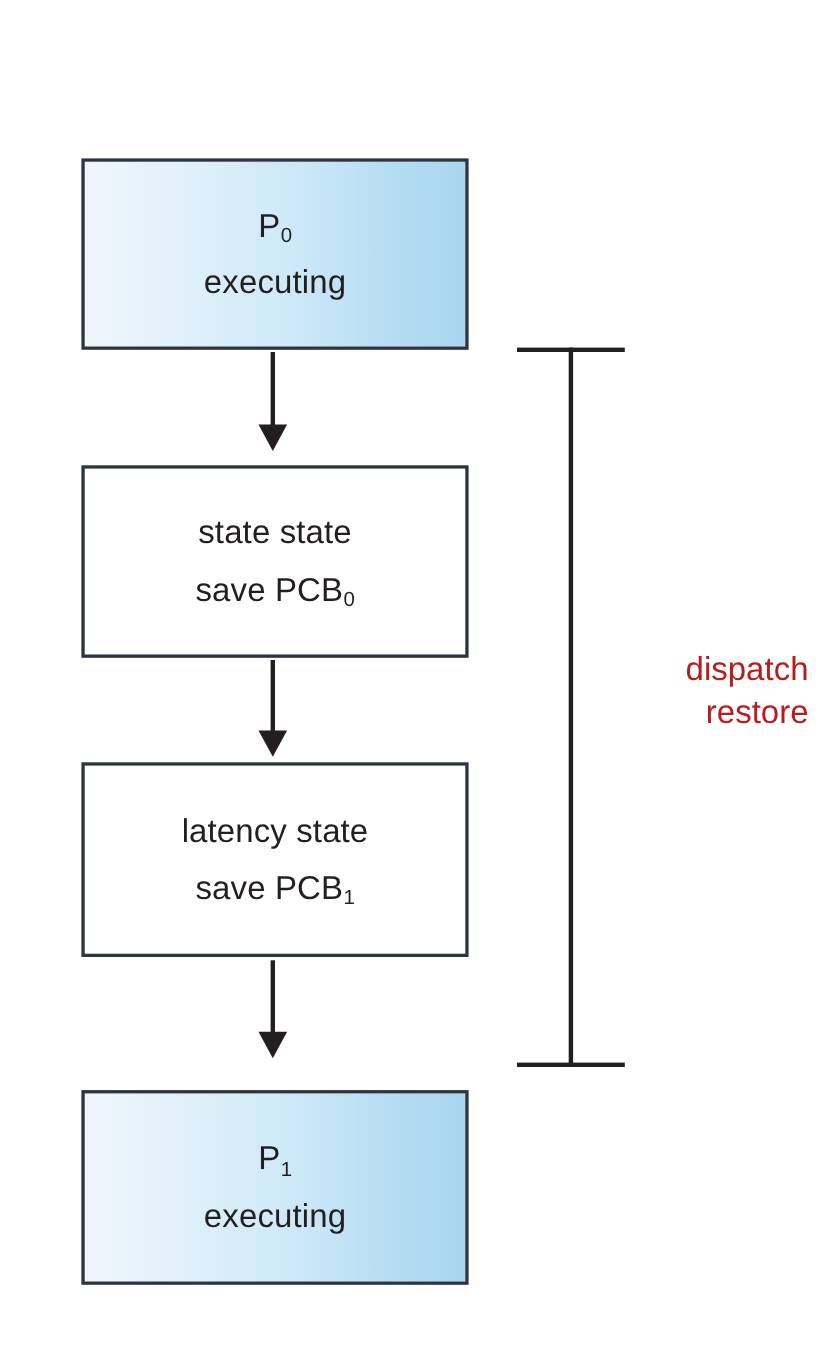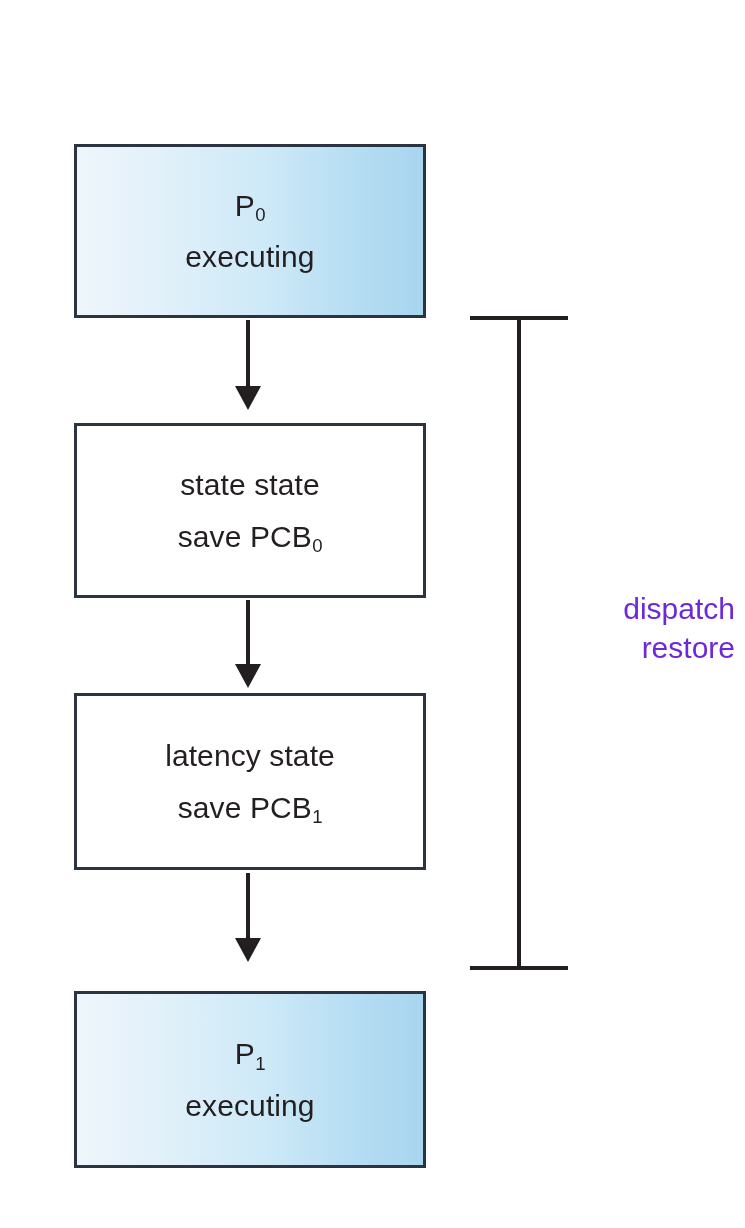--- a/index.html
+++ b/index.html
@@ -95,21 +95,21 @@
     width: 98px;
     height: 4px;
     background: #231f20;
   }
   .bracket .cap.top { top: 0; }
   .bracket .cap.bottom { bottom: 0; }
 
   
   .annotation {
     position: absolute;
-    color: #6d28d9;
+    color: #b91c1c;
     font-size: 30px;
     line-height: 1.30;
     text-align: right;
     white-space: nowrap;
   }
 </style>
 </head>
 <body>
 
 <div id="canvas">

